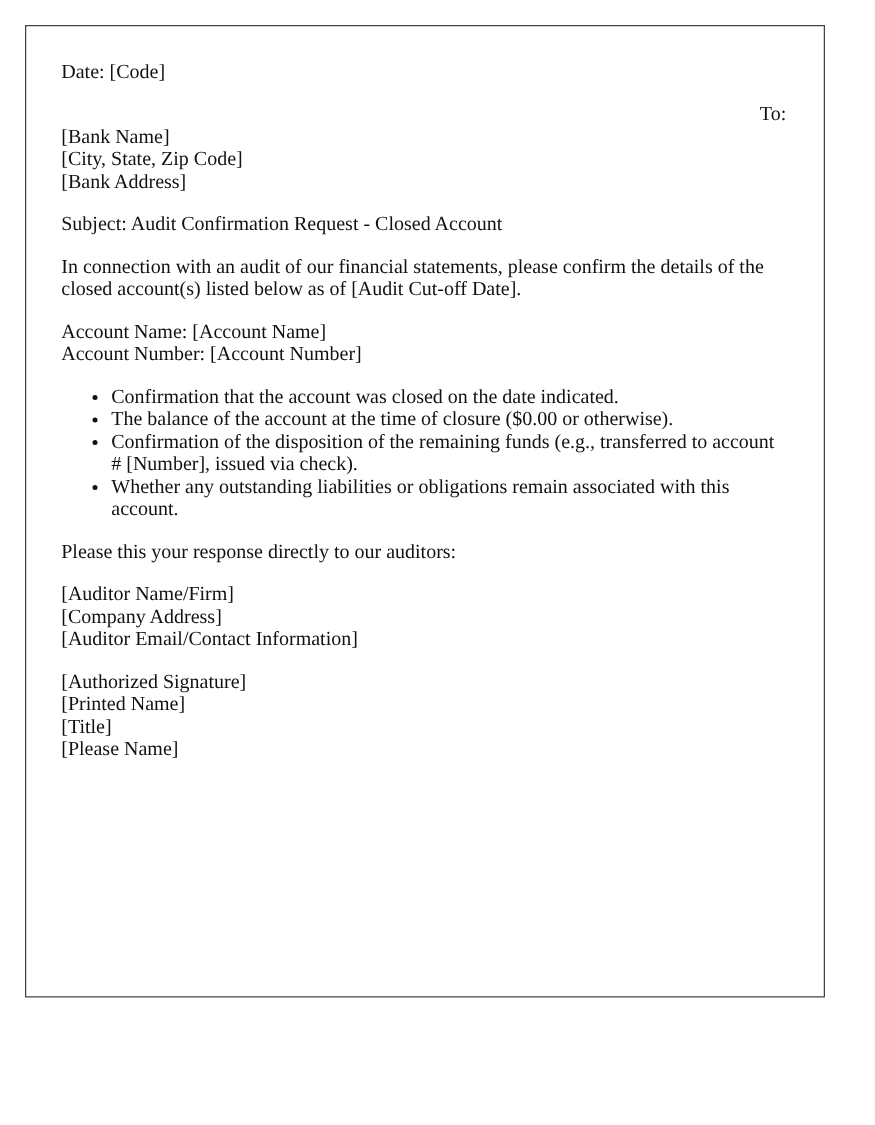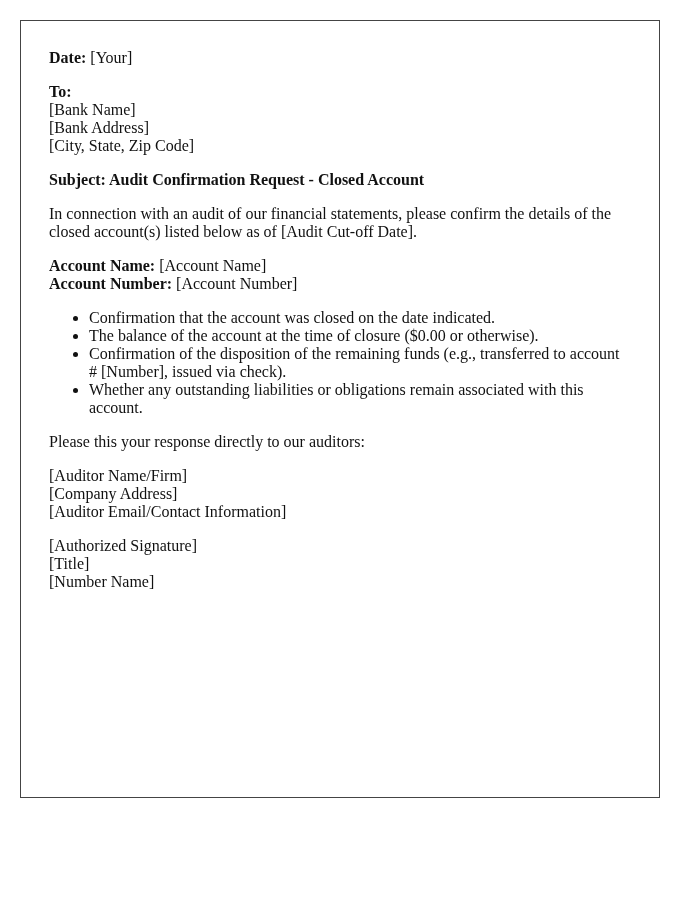--- a/index.html
+++ b/index.html
@@ -1,35 +1,35 @@
 <!DOCTYPE html>
 <html><head>
 <meta charset="utf-8">
 <style>
   html, body { margin: 0; padding: 0; background: #ffffff; }
   body { width: 700px; height: 900px; position: relative; font-family: "Liberation Serif", serif; color: #111; font-size: 16px; line-height: 18px; }
   .letter { position: absolute; left: 20px; top: 20px; width: 640px; height: 778px; border: 1px solid #444; box-sizing: border-box; }
   .content { position: absolute; left: 28px; top: 28px; width: 580px; }
   p { margin: 0 0 16px 0; }
   .line { display: block; }
-  b { font-weight: bold; }
+  b { font-weight: normal; text-align: right; }
   ul { margin: 0 0 16px 0; padding-left: 40px; }
   li { margin: 0; }
 </style>
 </head>
 <body>
 
 <div class="letter">
   <div class="content">
-    <p><b>Date:</b> <span>[Your]</span></p>
+    <p><b>Date:</b> <span>[Code]</span></p>
     <p>
       <b class="line">To:</b>
       <span class="line">[Bank Name]</span>
+      <span class="line">[City, State, Zip Code]</span>
       <span class="line">[Bank Address]</span>
-      <span class="line">[City, State, Zip Code]</span>
     </p>
     <p><b>Subject: Audit Confirmation Request - Closed Account</b></p>
     <p>In connection with an audit of our financial statements, please confirm the details of the closed account(s) listed below as of [Audit Cut-off Date].</p>
     <p>
       <span class="line"><b>Account Name:</b> <span>[Account Name]</span></span>
       <span class="line"><b>Account Number:</b> <span>[Account Number]</span></span>
     </p>
     <ul>
       <li>Confirmation that the account was closed on the date indicated.</li>
       <li>The balance of the account at the time of closure ($0.00 or otherwise).</li>
@@ -37,17 +37,18 @@
       <li>Whether any outstanding liabilities or obligations remain associated with this account.</li>
     </ul>
     <p>Please this your response directly to our auditors:</p>
     <p>
       <span class="line">[Auditor Name/Firm]</span>
       <span class="line">[Company Address]</span>
       <span class="line">[Auditor Email/Contact Information]</span>
     </p>
     <p>
       <span class="line">[Authorized Signature]</span>
+      <span class="line">[Printed Name]</span>
       <span class="line">[Title]</span>
-      <span class="line">[Number Name]</span>
+      <span class="line">[Please Name]</span>
     </p>
   </div>
 </div>
 
 </body></html>

